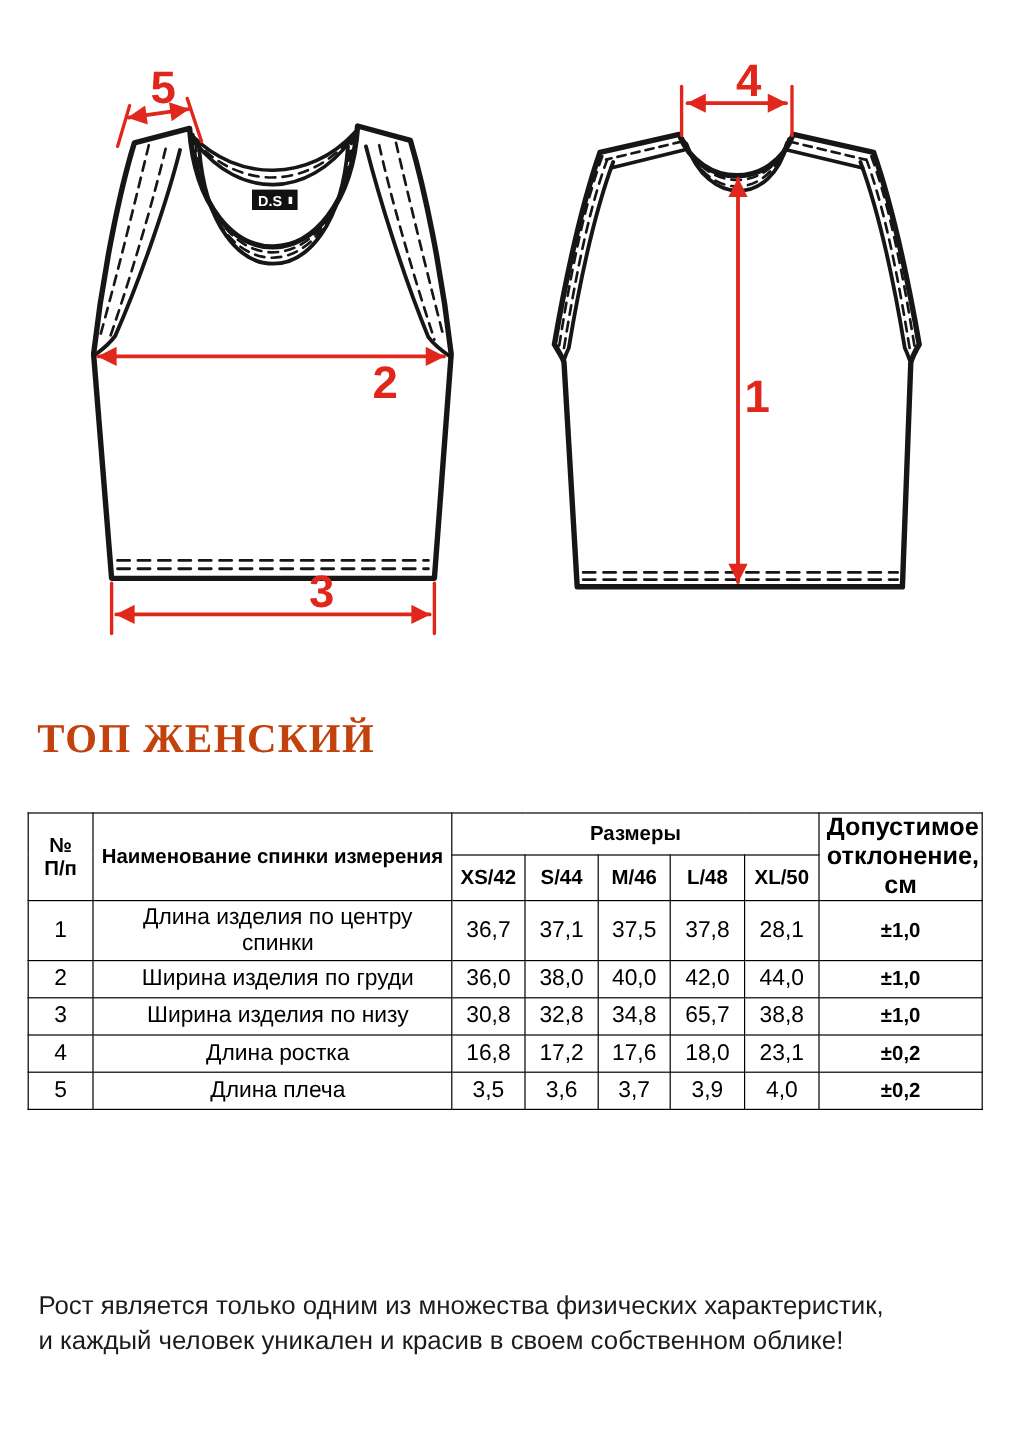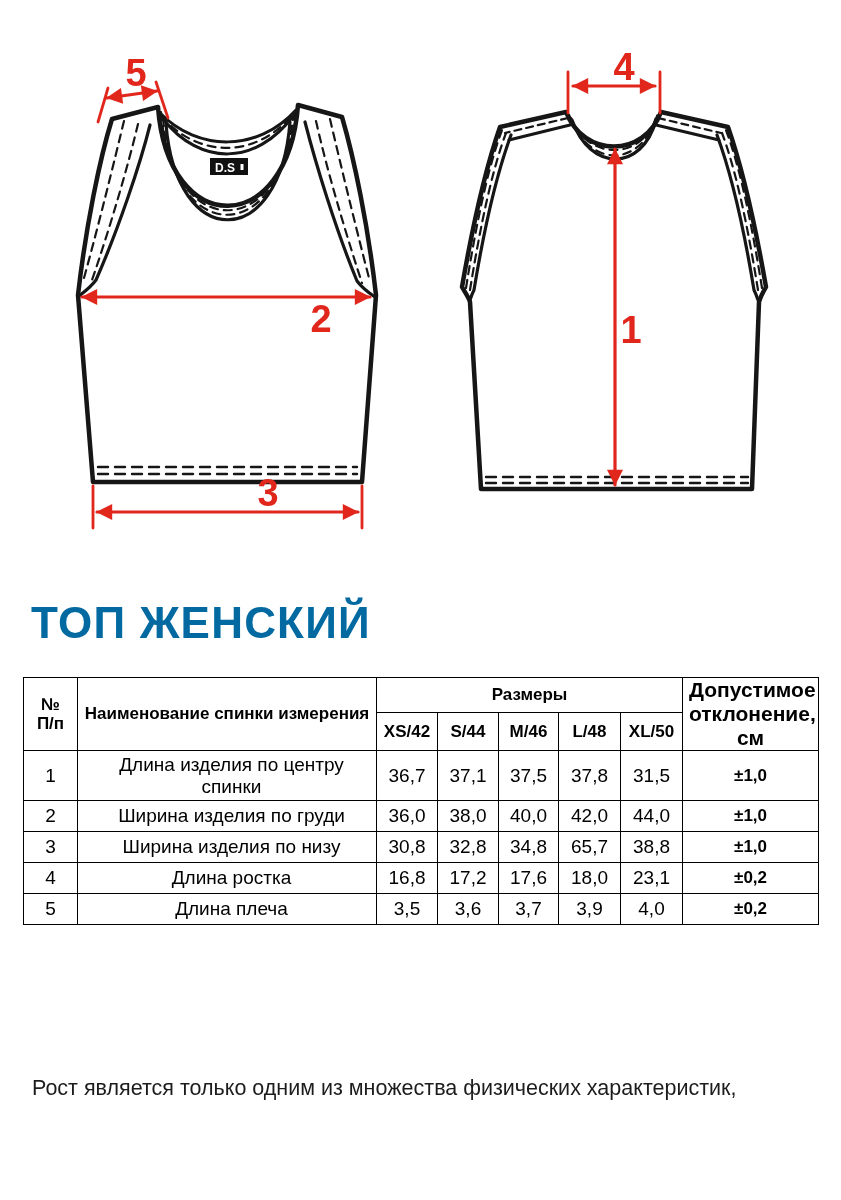--- a/index.html
+++ b/index.html
@@ -3,22 +3,22 @@
 <meta charset="utf-8">
 <style>
   html,body{margin:0;padding:0;background:#fff;}
   .page{
     position:relative;width:841px;height:1200px;background:#ffffff;overflow:hidden;
     font-family:"Liberation Sans", sans-serif;color:#1d1d1d;
   }
   .diagram-svg{position:absolute;left:0;top:0;}
   .title{
     position:absolute;left:31px;top:598px;margin:0;
-    font-size:44px;font-weight:700;letter-spacing:1.2px;color:#0369a1;
-    font-family:Liberation Sans, sans-serif;
+    font-size:34px;font-weight:700;letter-spacing:1.2px;color:#c2410c;
+    font-family:Liberation Serif, serif;
   }
   table.mtable{
     position:absolute;left:23px;top:677px;width:795px;
     border-collapse:collapse;table-layout:fixed;
     font-family:"Liberation Sans", sans-serif;color:#000;
   }
   .mtable th,.mtable td{border:1.5px solid #000;padding:0;text-align:center;vertical-align:middle;background:#fff;}
   .mtable thead tr.h1{height:32px;}
   .mtable thead tr.h2{height:36px;}
   .mtable tbody tr{height:31px;}
@@ -157,21 +157,21 @@
       </tr>
     </thead>
     <tbody>
       <tr>
         <td>1</td>
         <td class="cell-name">Длина изделия по центру спинки</td>
         <td>36,7</td>
         <td>37,1</td>
         <td>37,5</td>
         <td>37,8</td>
-        <td>31,5</td>
+        <td>28,1</td>
         <td class="cell-tol">±1,0</td>
       </tr>
       <tr>
         <td>2</td>
         <td class="cell-name">Ширина изделия по груди</td>
         <td>36,0</td>
         <td>38,0</td>
         <td>40,0</td>
         <td>42,0</td>
         <td>44,0</td>
@@ -205,15 +205,16 @@
         <td>3,7</td>
         <td>3,9</td>
         <td>4,0</td>
         <td class="cell-tol">±0,2</td>
       </tr>
     </tbody>
   </table>
 
   <div class="footer">
     <div>Рост является только одним из множества физических характеристик,</div>
+    <div>и каждый человек уникален и красив в своем собственном облике!</div>
   </div>
 
 </div>
 
 </body></html>

